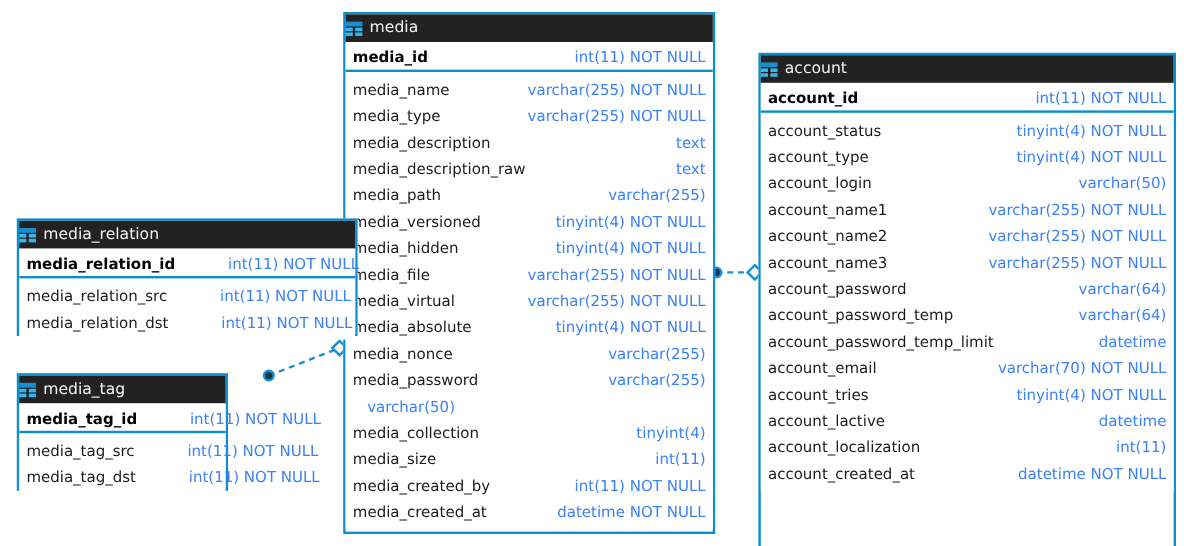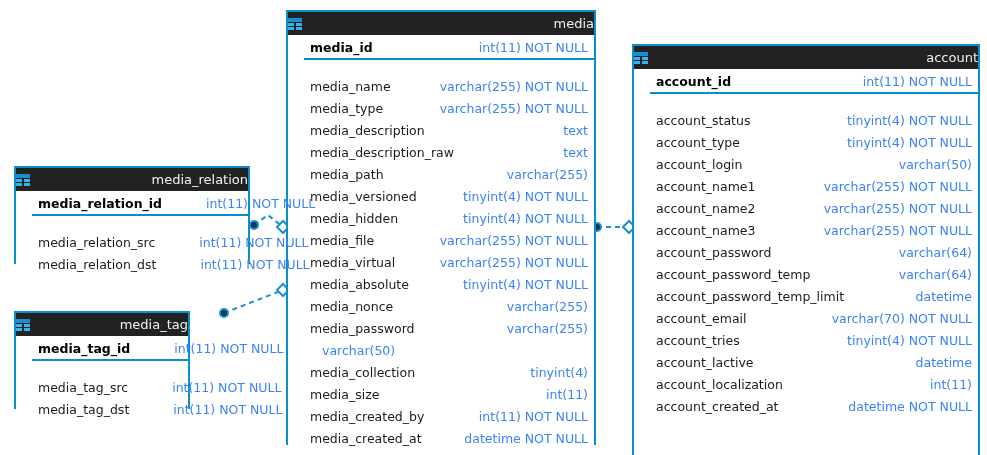--- a/index.html
+++ b/index.html
@@ -30,21 +30,21 @@
   .entity-header {
     background: #222222;
     color: #ffffff;
     font-size: 13px;
     height: 23px;
     line-height: 23px;
     text-align: center;
     white-space: nowrap;
     display: flex;
     align-items: center;
-    justify-content: space-between;
+    justify-content: flex-start;
     gap: 6px;
   }
   .entity-title {
     color: #f2f2f2;
     font-size: 13px;
   }
 
   
   .tbl-icon {
     display: inline-block;
@@ -73,32 +73,31 @@
     display: flex;
     align-items: baseline;
     justify-content: space-between;
     height: 22px;
     line-height: 22px;
     padding: 0 6px;
     font-size: 12.5px;
     color: #1b1b1b;
     white-space: nowrap;
     box-sizing: border-box;
-    margin-left: 16px;
   }
   .row .fname { color: #1b1b1b; }
   .row .ftype { color: #3b82f6; padding-left: 12px; }
   .row.pk {
     border-bottom: 2px solid #0b8ecd;
     height: 24px;
     line-height: 24px;
   }
   .row.pk .fname { font-weight: bold; color: #000000; }
   .rows .row:first-child { margin-top: 1px; }
-  .body-rows { padding-top: 15px; padding-bottom: 3px; }
+  .body-rows { padding-top: 3px; padding-bottom: 3px; }
 
   
   .entity.compact .row { justify-content: flex-start; gap: 38px; }
   .entity.compact .row .ftype { padding-left: 6px; }
 
   
   svg.links {
     position: absolute;
     left: 0; top: 0;
     width: 987px;
@@ -302,21 +301,21 @@
             <span class="fname">account_localization</span>
             <span class="ftype">int(11)</span>
           </div>
           <div class="row">
             <span class="fname">account_created_at</span>
             <span class="ftype">datetime NOT NULL</span>
           </div>
         </div>
       </div>
     </div>
-    <div class="entity compact" style="left: 14px; top: 166px; width: 236px; height: 98px;">
+    <div class="entity compact" style="left: 14px; top: 182px; width: 284px; height: 98px;">
       <div class="entity-header">
         <span class="tbl-icon">
           <i class="bar"></i>
           <i class="c1"></i>
           <i class="c2"></i>
           <i class="c3"></i>
           <i class="c4"></i>
         </span>
         <span class="entity-title">media_relation</span>
       </div>

